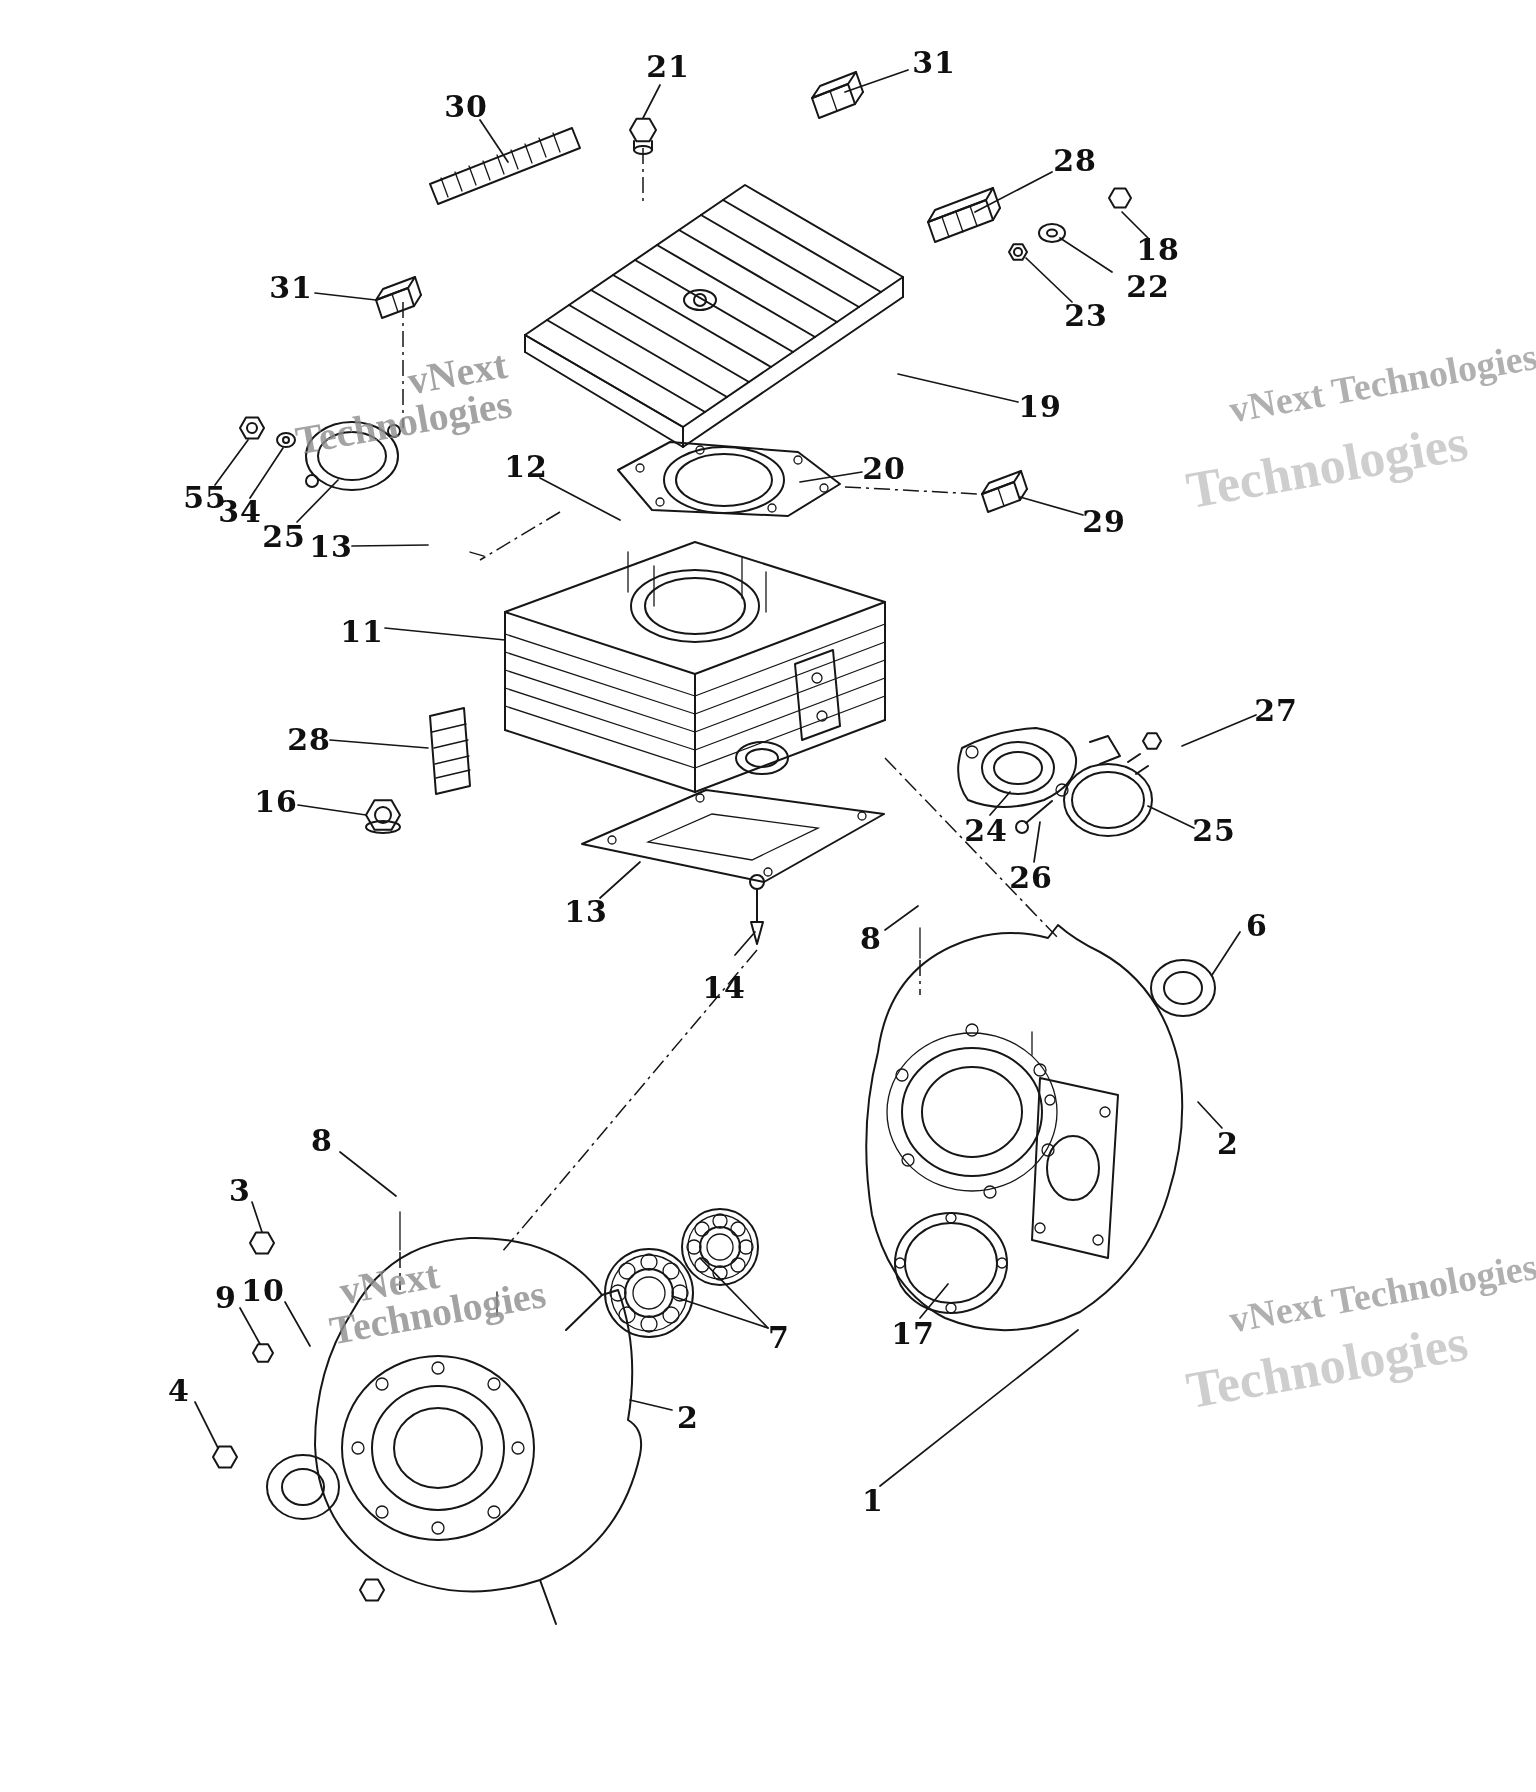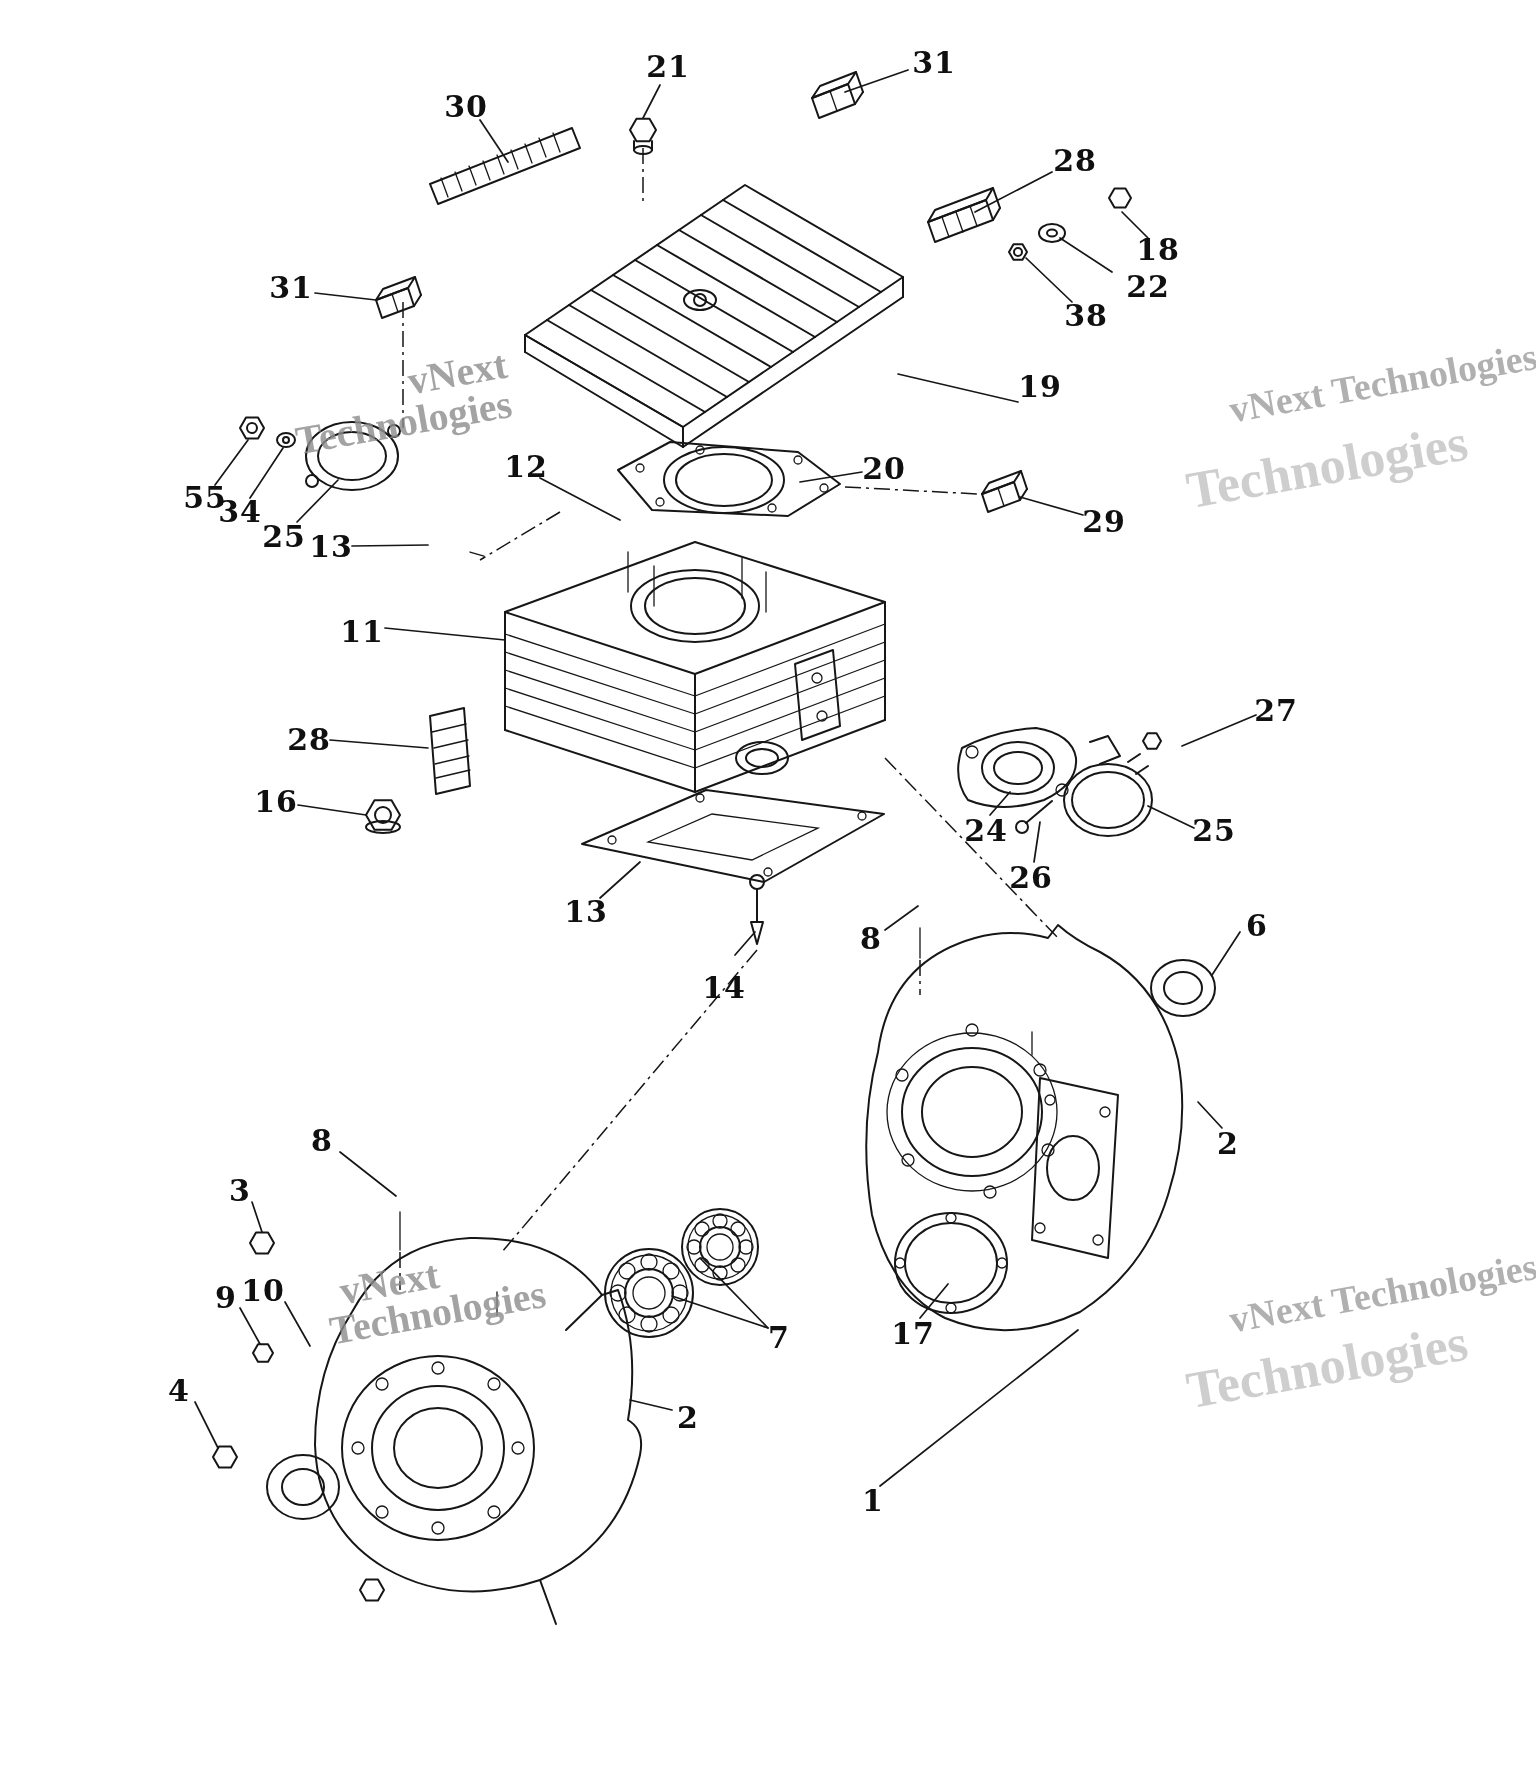--- a/index.html
+++ b/index.html
@@ -411,23 +411,23 @@
     </g>
   </svg>
 
   <div id="callouts">
       <div class="callout" style="left: 668px; top: 66px;">21</div>
       <div class="callout" style="left: 934px; top: 62px;">31</div>
       <div class="callout" style="left: 466px; top: 106px;">30</div>
       <div class="callout" style="left: 1075px; top: 160px;">28</div>
       <div class="callout" style="left: 1158px; top: 249px;">18</div>
       <div class="callout" style="left: 1148px; top: 286px;">22</div>
-      <div class="callout" style="left: 1086px; top: 315px;">38</div>
+      <div class="callout" style="left: 1086px; top: 315px;">23</div>
       <div class="callout" style="left: 291px; top: 287px;">31</div>
-      <div class="callout" style="left: 1040px; top: 386px; text-align: right;">19</div>
+      <div class="callout" style="left: 1040px; top: 406px; text-align: right;">19</div>
       <div class="callout" style="left: 205px; top: 497px;">55</div>
       <div class="callout" style="left: 240px; top: 511px;">34</div>
       <div class="callout" style="left: 284px; top: 536px;">25</div>
       <div class="callout" style="left: 526px; top: 466px;">12</div>
       <div class="callout" style="left: 884px; top: 468px;">20</div>
       <div class="callout" style="left: 331px; top: 546px;">13</div>
       <div class="callout" style="left: 1104px; top: 521px;">29</div>
       <div class="callout" style="left: 362px; top: 631px;">11</div>
       <div class="callout" style="left: 309px; top: 739px;">28</div>
       <div class="callout" style="left: 276px; top: 801px; text-align: right;">16</div>

